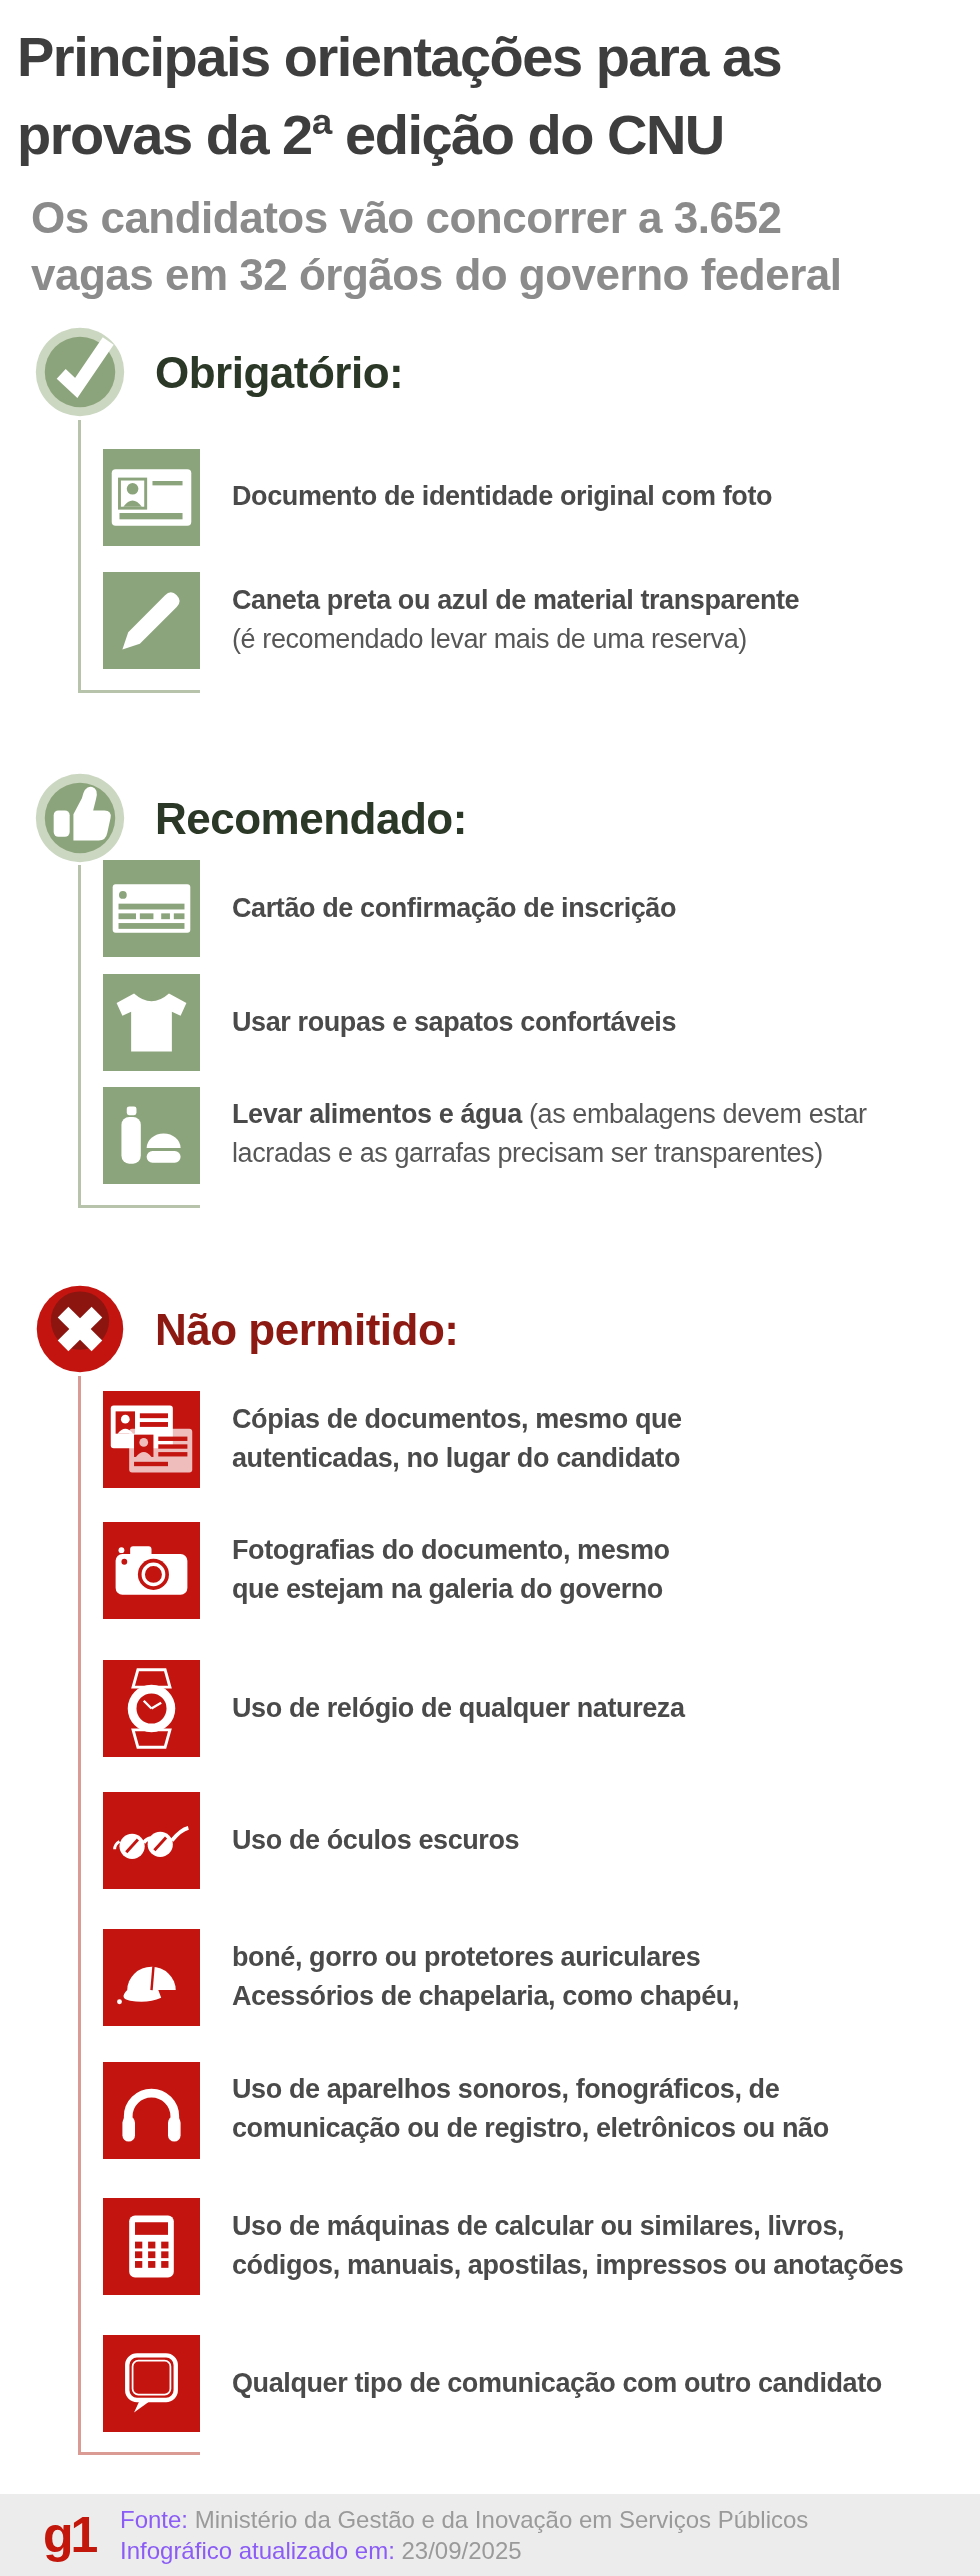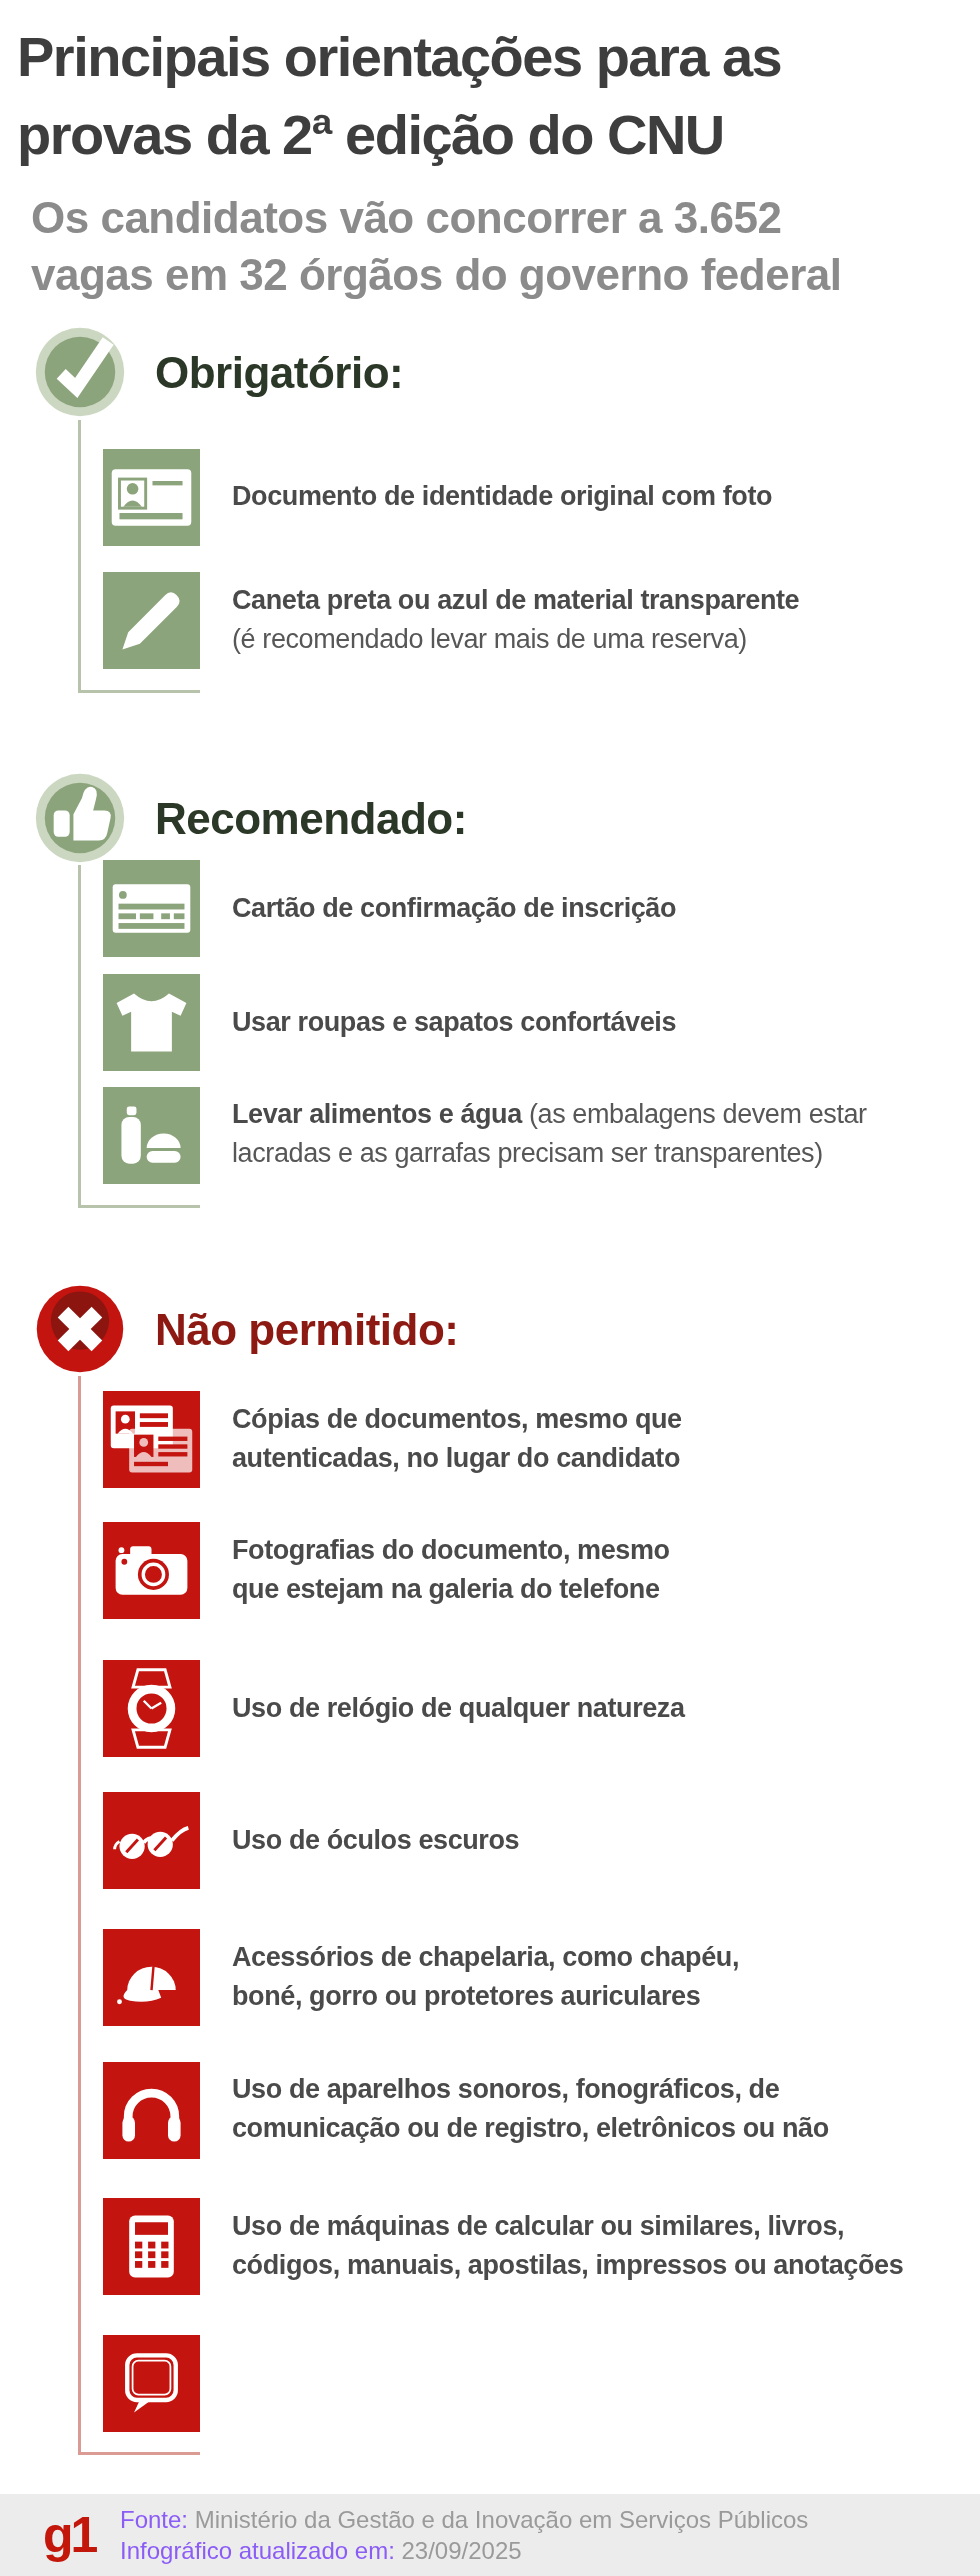--- a/index.html
+++ b/index.html
@@ -182,21 +182,21 @@
       <circle cx="19" cy="29" r="3" fill="#fff"></circle>
       <rect x="28" y="25" width="22" height="12" rx="3" fill="#fff"></rect>
       <rect x="13" y="33" width="74" height="42" rx="7" fill="#fff"></rect>
       <circle cx="52" cy="54" r="16" fill="#C31410"></circle>
       <circle cx="52" cy="54" r="10.5" fill="none" stroke="#fff" stroke-width="3.5"></circle>
       <circle cx="22" cy="41" r="3" fill="#C31410"></circle>
     </svg>
   </div>
   <div class="abs item-text" style="top:1570px">
     <div><span class="b">Fotografias do documento, mesmo</span></div>
-    <div><span class="b">que estejam na galeria do telefone</span></div>
+    <div><span class="b">que estejam na galeria do governo</span></div>
   </div>
 
   <div class="abs sq r-tile" style="top:1660px">
     <svg viewBox="0 0 100 100">
       <path d="M36 10 h28 l5 18 h-38 z" fill="none" stroke="#fff" stroke-width="3"></path>
       <path d="M36 90 h28 l5 -18 h-38 z" fill="none" stroke="#fff" stroke-width="3"></path>
       <circle cx="50" cy="50" r="20" fill="none" stroke="#fff" stroke-width="9"></circle>
       <line x1="50" y1="50" x2="42" y2="42" stroke="#fff" stroke-width="2.5"></line>
       <line x1="50" y1="50" x2="60" y2="44" stroke="#fff" stroke-width="2.5"></line>
     </svg>
@@ -222,22 +222,22 @@
 
   <div class="abs sq r-tile" style="top:1929px">
     <svg viewBox="0 0 100 100">
       <path d="M25 63 a25 24 0 0 1 50 0 z" fill="#fff"></path>
       <path d="M25 63 q-9 9 3 11 q18 3 32 -3 l-3 -8 z" fill="#fff"></path>
       <line x1="52" y1="39" x2="50" y2="63" stroke="#C31410" stroke-width="2.5"></line>
       <circle cx="17" cy="75" r="2.5" fill="#fff"></circle>
     </svg>
   </div>
   <div class="abs item-text" style="top:1977px">
+    <div><span class="b">boné, gorro ou protetores auriculares</span></div>
     <div><span class="b">Acessórios de chapelaria, como chapéu,</span></div>
-    <div><span class="b">boné, gorro ou protetores auriculares</span></div>
   </div>
 
   <div class="abs sq r-tile" style="top:2062px">
     <svg viewBox="0 0 100 100">
       <path d="M26 62 v-6 a24 24 0 0 1 48 0 v6" fill="none" stroke="#fff" stroke-width="9"></path>
       <rect x="20" y="56" width="13" height="26" rx="6.5" fill="#fff"></rect>
       <rect x="67" y="56" width="13" height="26" rx="6.5" fill="#fff"></rect>
     </svg>
   </div>
   <div class="abs item-text" style="top:2109px">
@@ -265,20 +265,23 @@
     <div><span class="b">códigos, manuais, apostilas, impressos ou anotações</span></div>
   </div>
 
   <div class="abs sq r-tile" style="top:2335px">
     <svg viewBox="0 0 100 100">
       <rect x="25" y="21" width="50" height="46" rx="10" fill="none" stroke="#fff" stroke-width="4.5"></rect>
       <rect x="30.5" y="26.5" width="39" height="35" rx="6" fill="none" stroke="#fff" stroke-width="1.8"></rect>
       <path d="M38 67 l-6 13 l15 -11 z" fill="#fff"></path>
     </svg>
   </div>
+  <div class="abs item-text" style="top:2383px">
+    <div><span class="b">Qualquer tipo de comunicação com outro candidato</span></div>
+  </div>
 </div>
 
 <div class="abs footer"></div>
 <div class="abs g1">g1</div>
 <div class="abs credits">
   <div><span class="lbl">Fonte:</span> <span>Ministério da Gestão e da Inovação em Serviços Públicos</span></div>
   <div><span class="lbl">Infográfico atualizado em:</span> <span>23/09/2025</span></div>
 </div>
 
 

